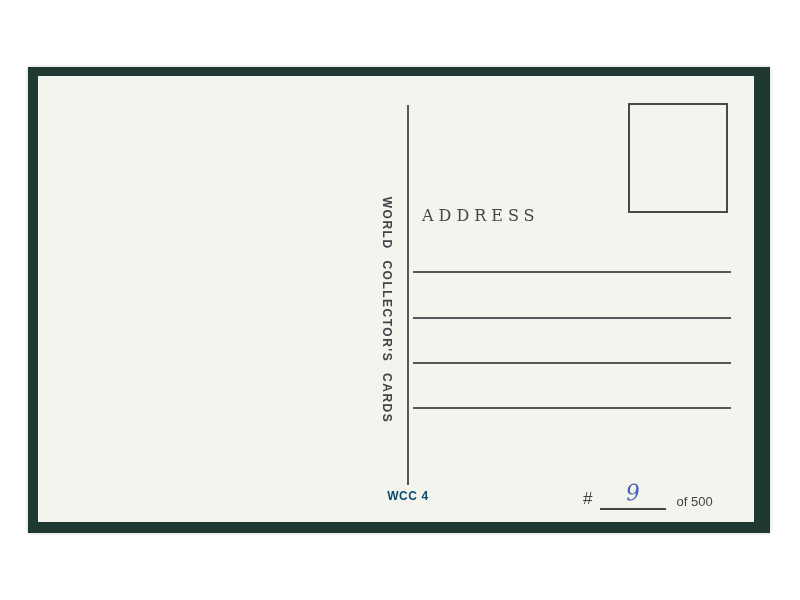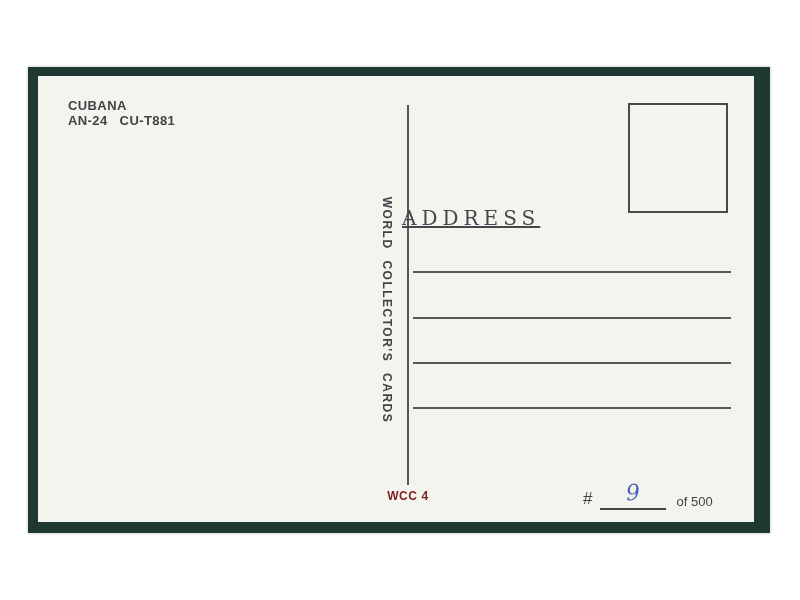--- a/index.html
+++ b/index.html
@@ -36,25 +36,24 @@
     background: #53585a;
   }
   .brand-vertical {
     position: absolute; left: 349px; top: 234px;
     transform: translate(-50%, -50%) rotate(90deg);
     font-weight: bold; font-size: 12px;
     letter-spacing: 1.5px; word-spacing: 6px;
     color: #3f4447; white-space: nowrap;
   }
   .address-label {
-    position: absolute; left: 364px; top: 130px;
+    position: absolute; left: 384px; top: 130px;
     font-family: "DejaVu Serif", serif;
-    font-size: 20px; letter-spacing: 5px;
+    font-size: 16px; letter-spacing: 5px;
     color: #41474a;
-    text-decoration: underline;
   }
   .stamp-box {
     position: absolute; left: 590px; top: 27px;
     width: 100px; height: 110px;
     border: 2px solid #454b4a;
     box-sizing: border-box;
     background: #f3f4ee;
   }
   .addr-line {
     position: absolute; left: 375px;
@@ -62,21 +61,21 @@
     background: #53585a;
   }
   .addr-line-1 { top: 195px; }
   .addr-line-2 { top: 241px; }
   .addr-line-3 { top: 286px; }
   .addr-line-4 { top: 331px; }
   .wcc-code {
     position: absolute; left: 320px; top: 413px;
     width: 100px; text-align: center;
     font-weight: bold; font-size: 12px;
-    letter-spacing: 0.6px; color: #7f1d1d;
+    letter-spacing: 0.6px; color: #0c4a6e;
   }
   .serial {
     position: absolute; left: 545px; top: 402px;
     display: flex; align-items: flex-end;
     color: #3f4447;
   }
   .serial-hash { font-size: 17px; padding-bottom: 1px; }
   .serial-underline {
     width: 66px; height: 30px;
     border-bottom: 2px solid #3f4447;
@@ -92,24 +91,20 @@
     transform: rotate(-4deg);
   }
   .serial-suffix { font-size: 13px; padding-bottom: 1px; }
 </style>
 </head>
 <body>
 
 <div class="postcard">
   <div class="card-inner">
 
-    <div class="header">
-      <div class="line1">CUBANA</div>
-      <div class="line2">AN-24   CU-T881</div>
-    </div>
 
     <div class="divider"></div>
 
     <div class="brand-vertical">WORLD COLLECTOR'S CARDS</div>
 
     <div class="address-label">ADDRESS</div>
 
     <div class="stamp-box"></div>
 
     <div class="addr-line addr-line-1"></div>

